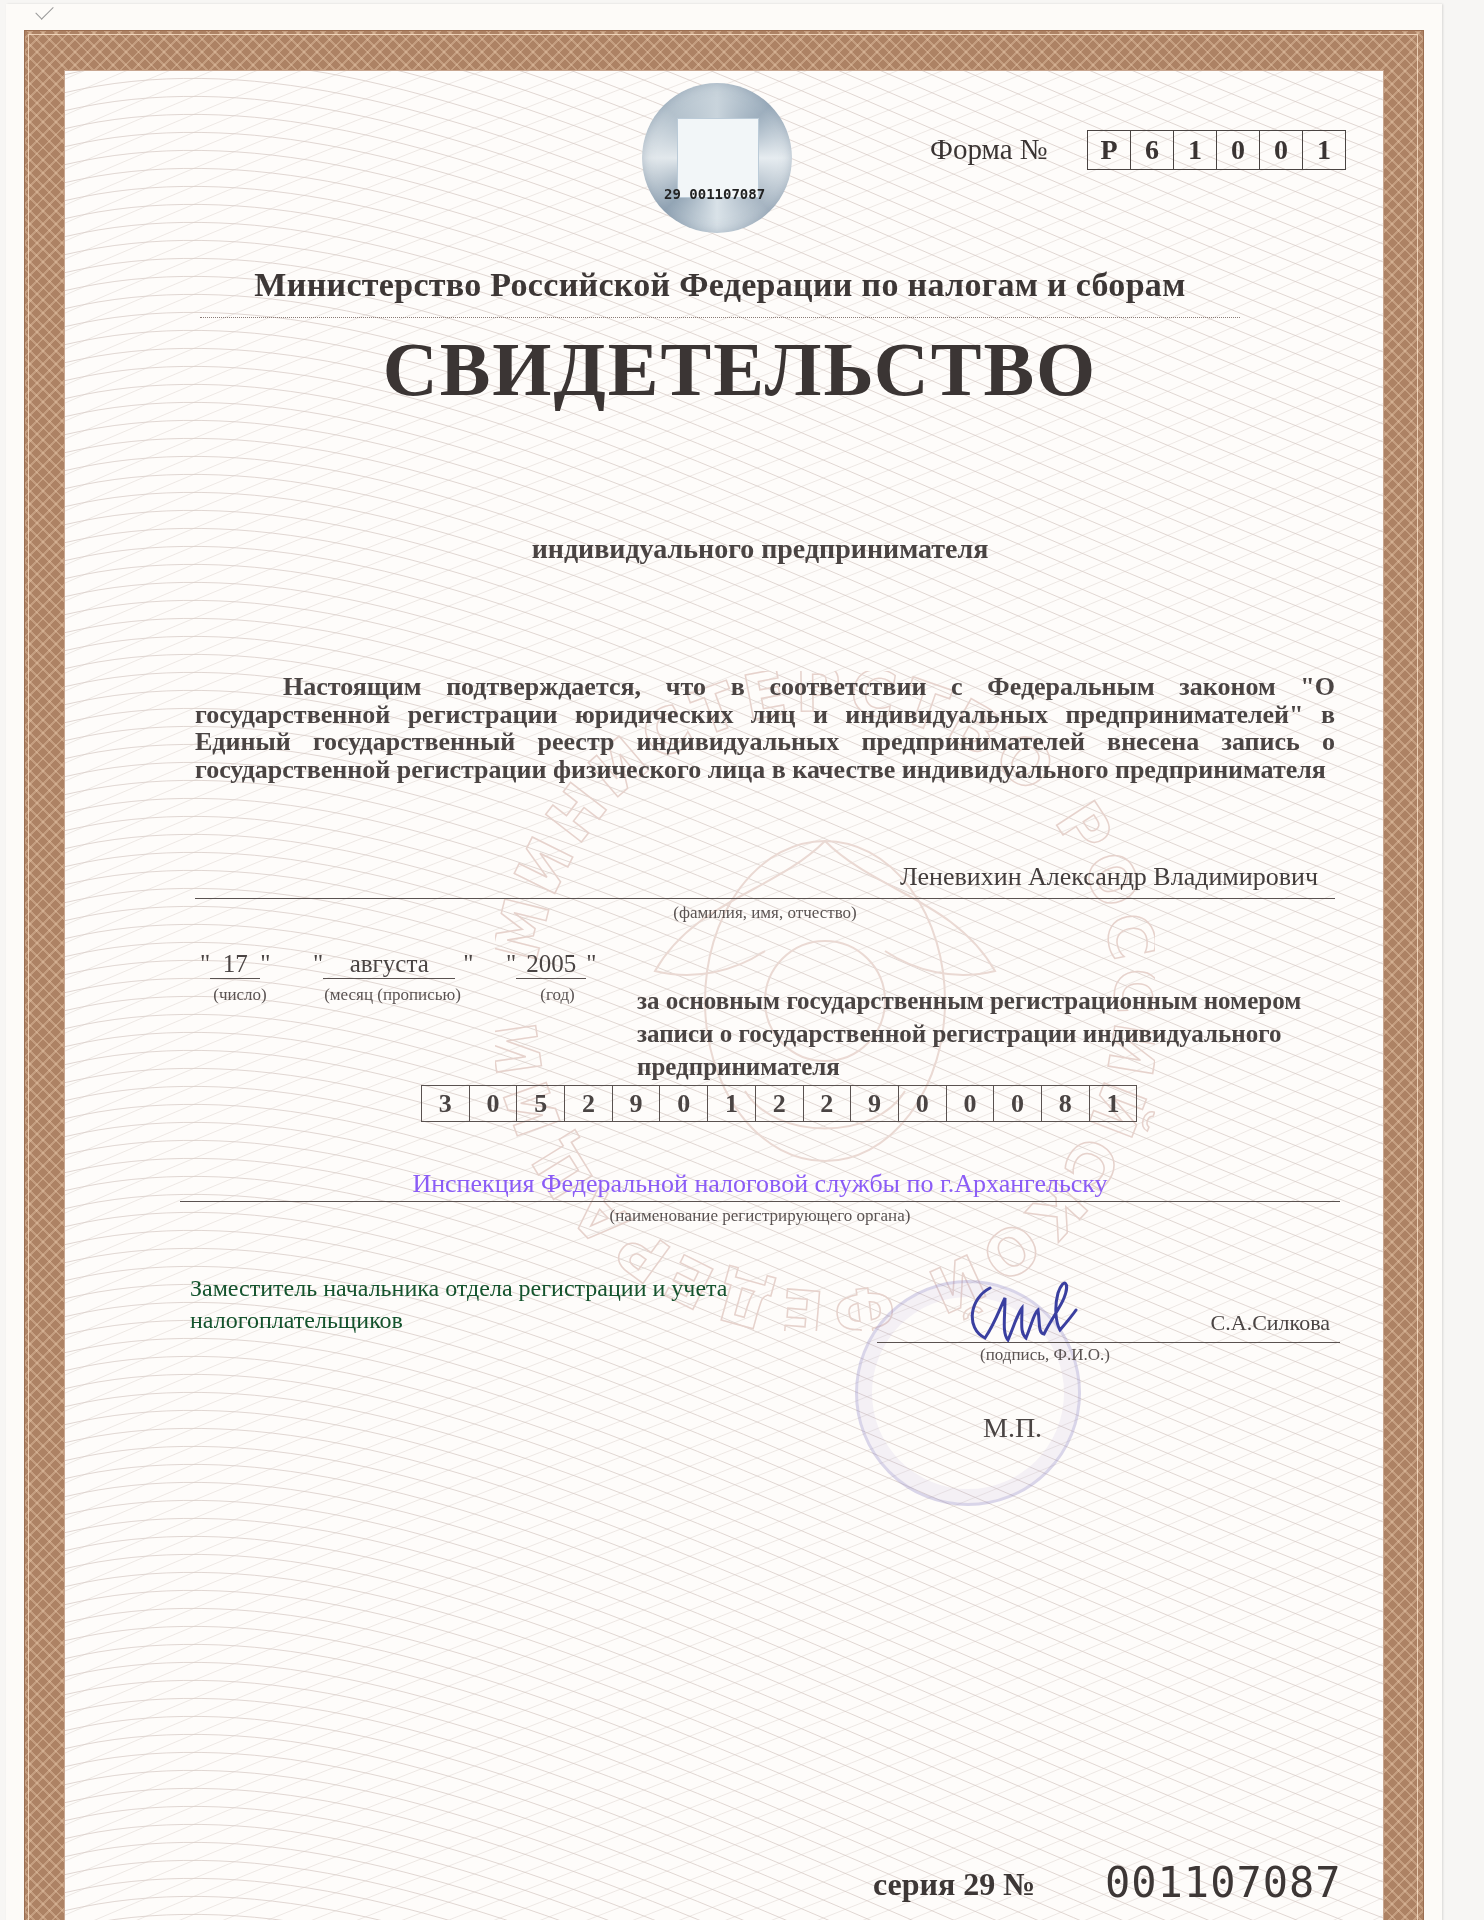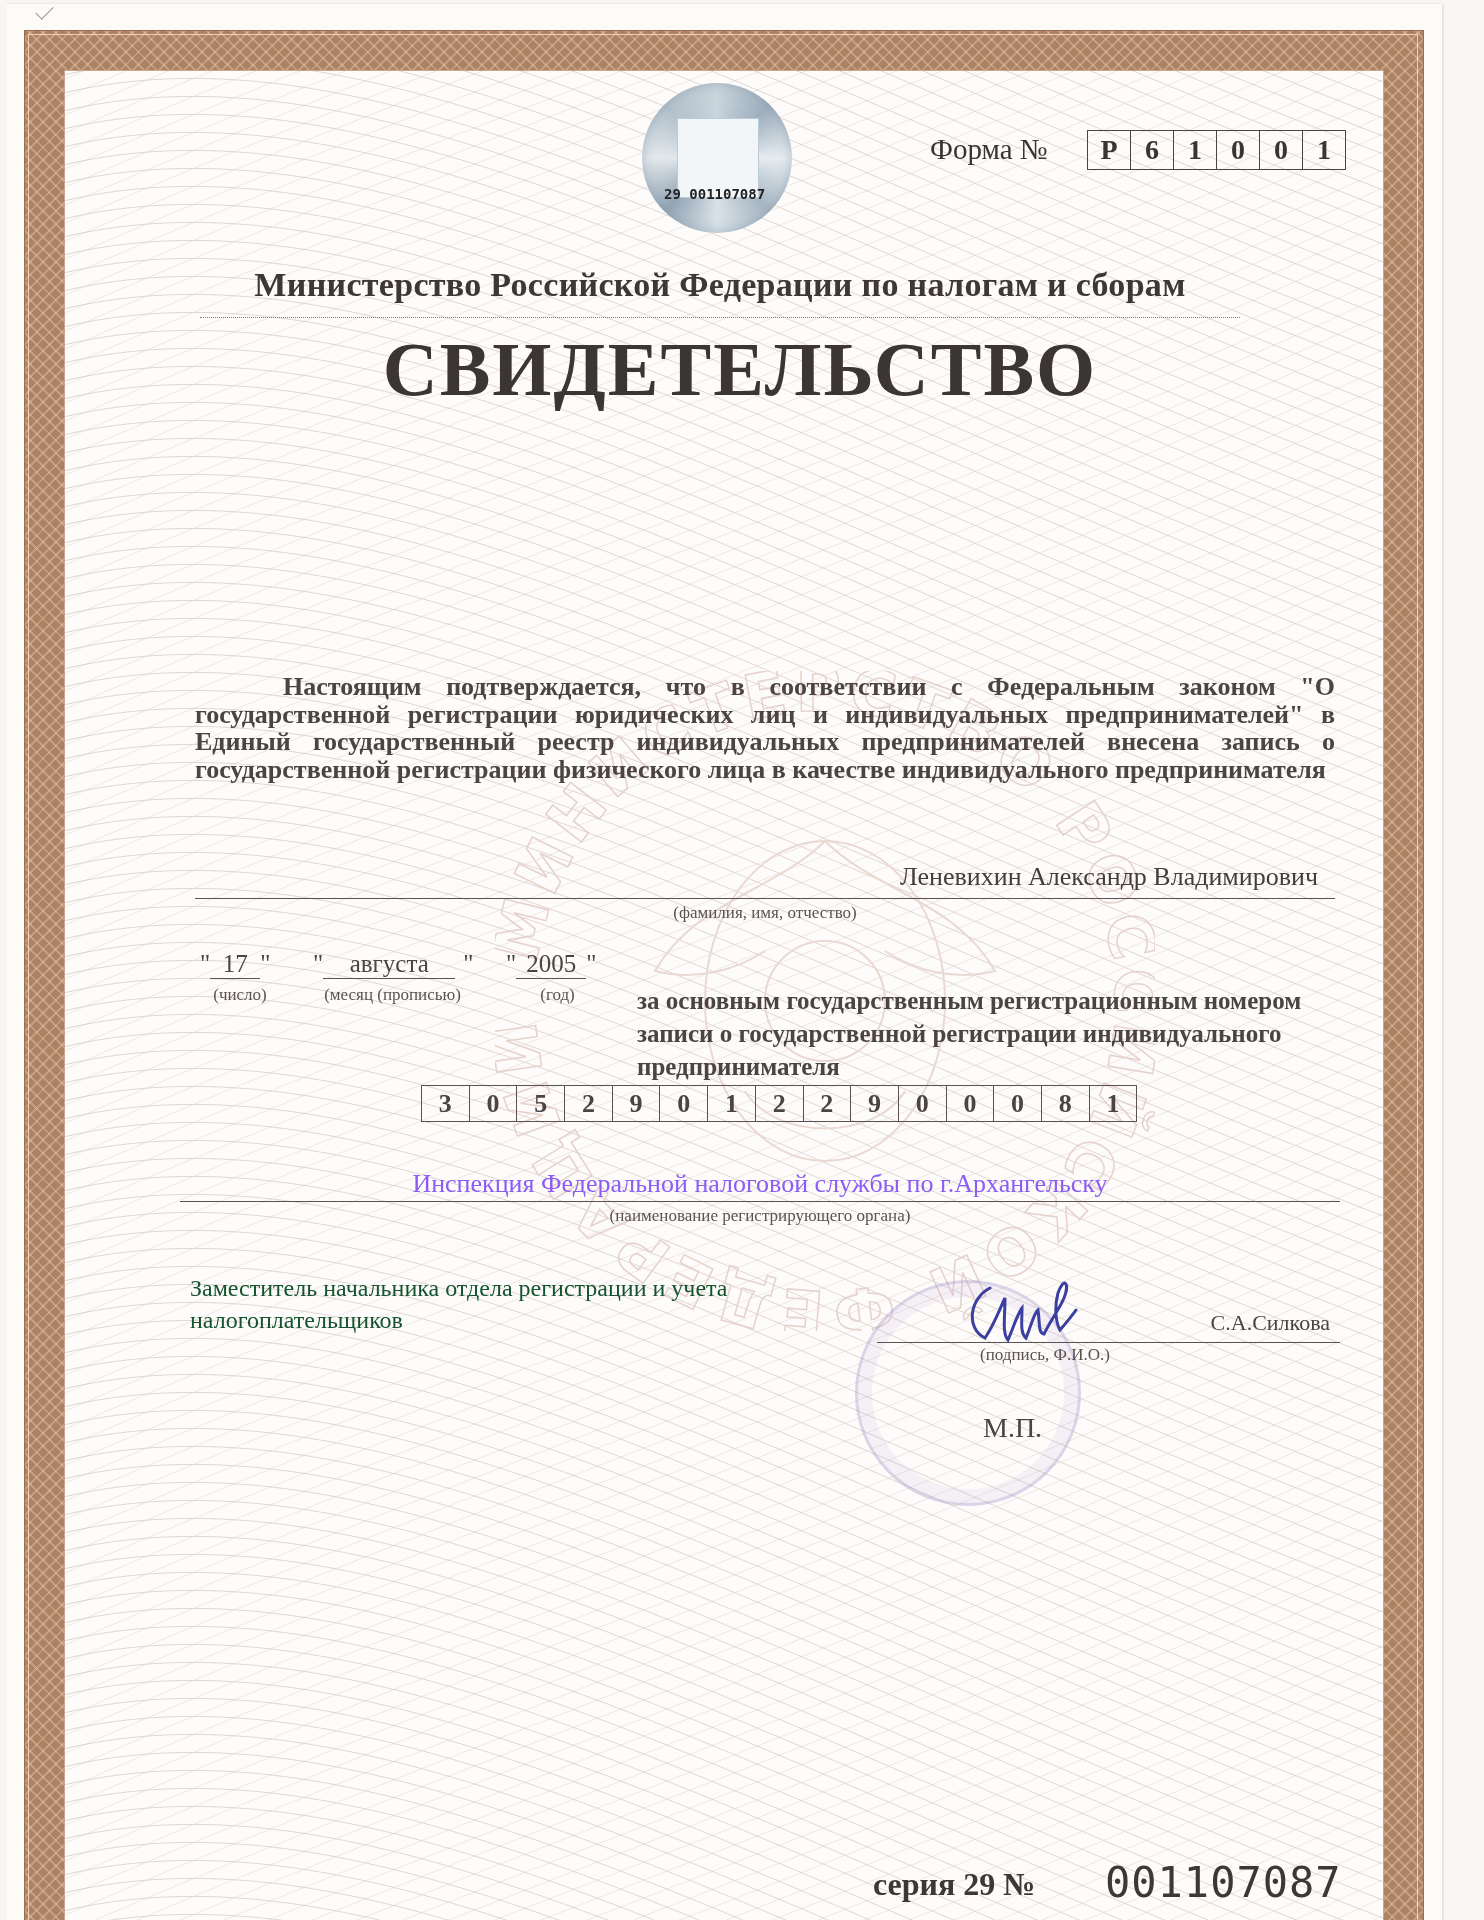--- a/index.html
+++ b/index.html
@@ -484,20 +484,21 @@
   <div class="form-box">0</div>
   <div class="form-box">0</div>
   <div class="form-box">1</div>
 </div>
 
 <div class="abs ministry">Министерство Российской Федерации по налогам и сборам</div>
 <div class="abs ministry-rule"></div>
 <div class="abs doc-title">СВИДЕТЕЛЬСТВО</div>
 
 <div class="abs subtitle">
+  <div>индивидуального предпринимателя</div>
 </div>
 
 <div class="abs body-para">Настоящим подтверждается, что в соответствии с Федеральным законом "О государственной регистрации юридических лиц и индивидуальных предпринимателей" в Единый государственный реестр индивидуальных предпринимателей внесена запись  о государственной регистрации физического лица в качестве индивидуального предпринимателя</div>
 
 <div class="abs name-text">Леневихин Александр Владимирович</div>
 <div class="abs name-line"></div>
 <div class="abs caption" style="left:195px; top:903px; width:1140px;">(фамилия, имя, отчество)</div>
 
 <div class="abs date-part" style="left:200px; top:950px;">
   <span>"</span><span class="date-val" style="width:50px;">17</span><span>"</span>

